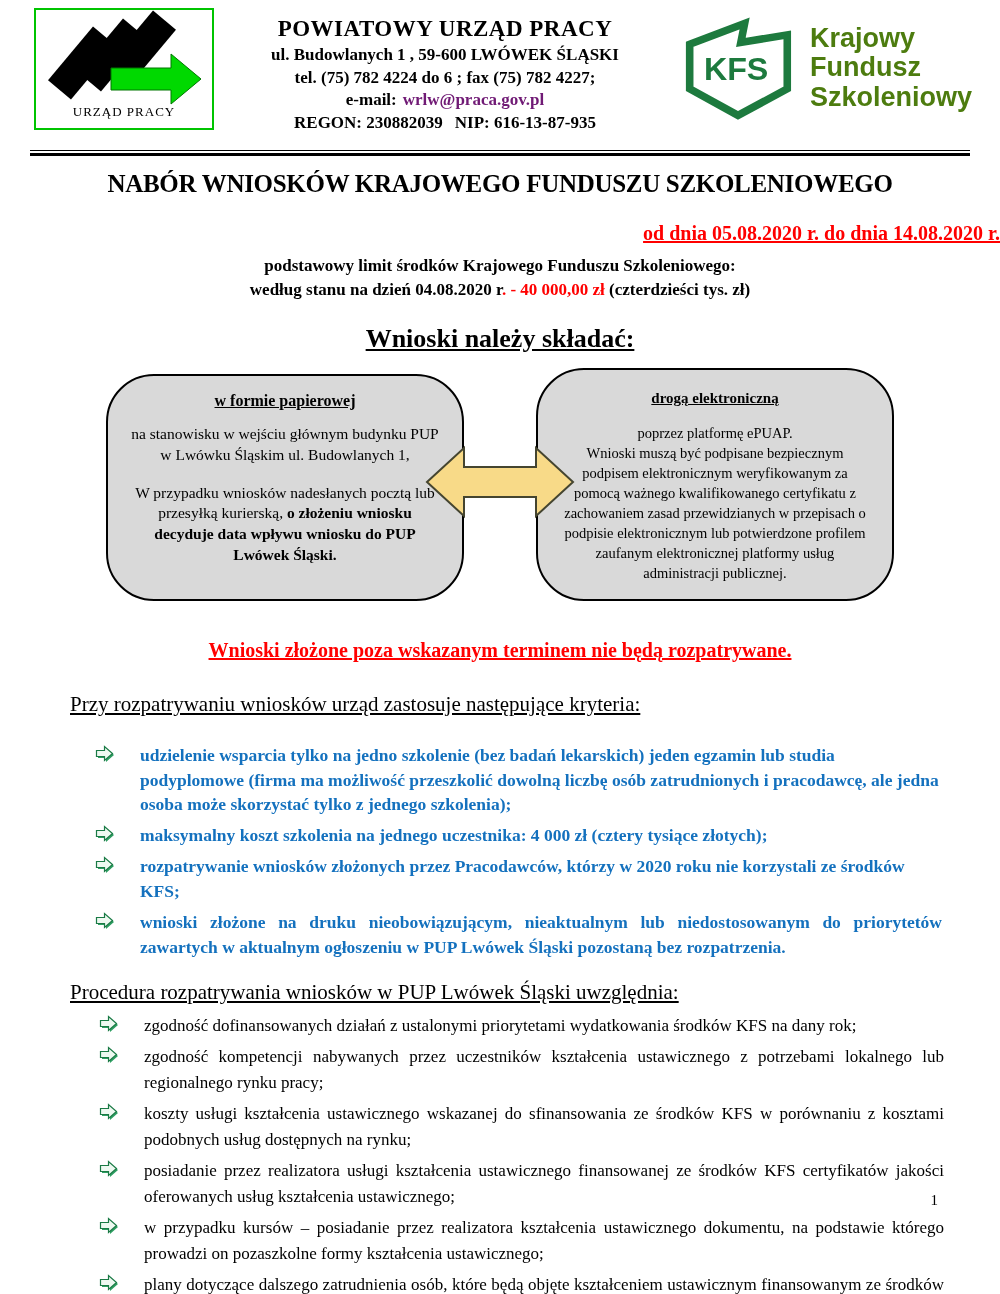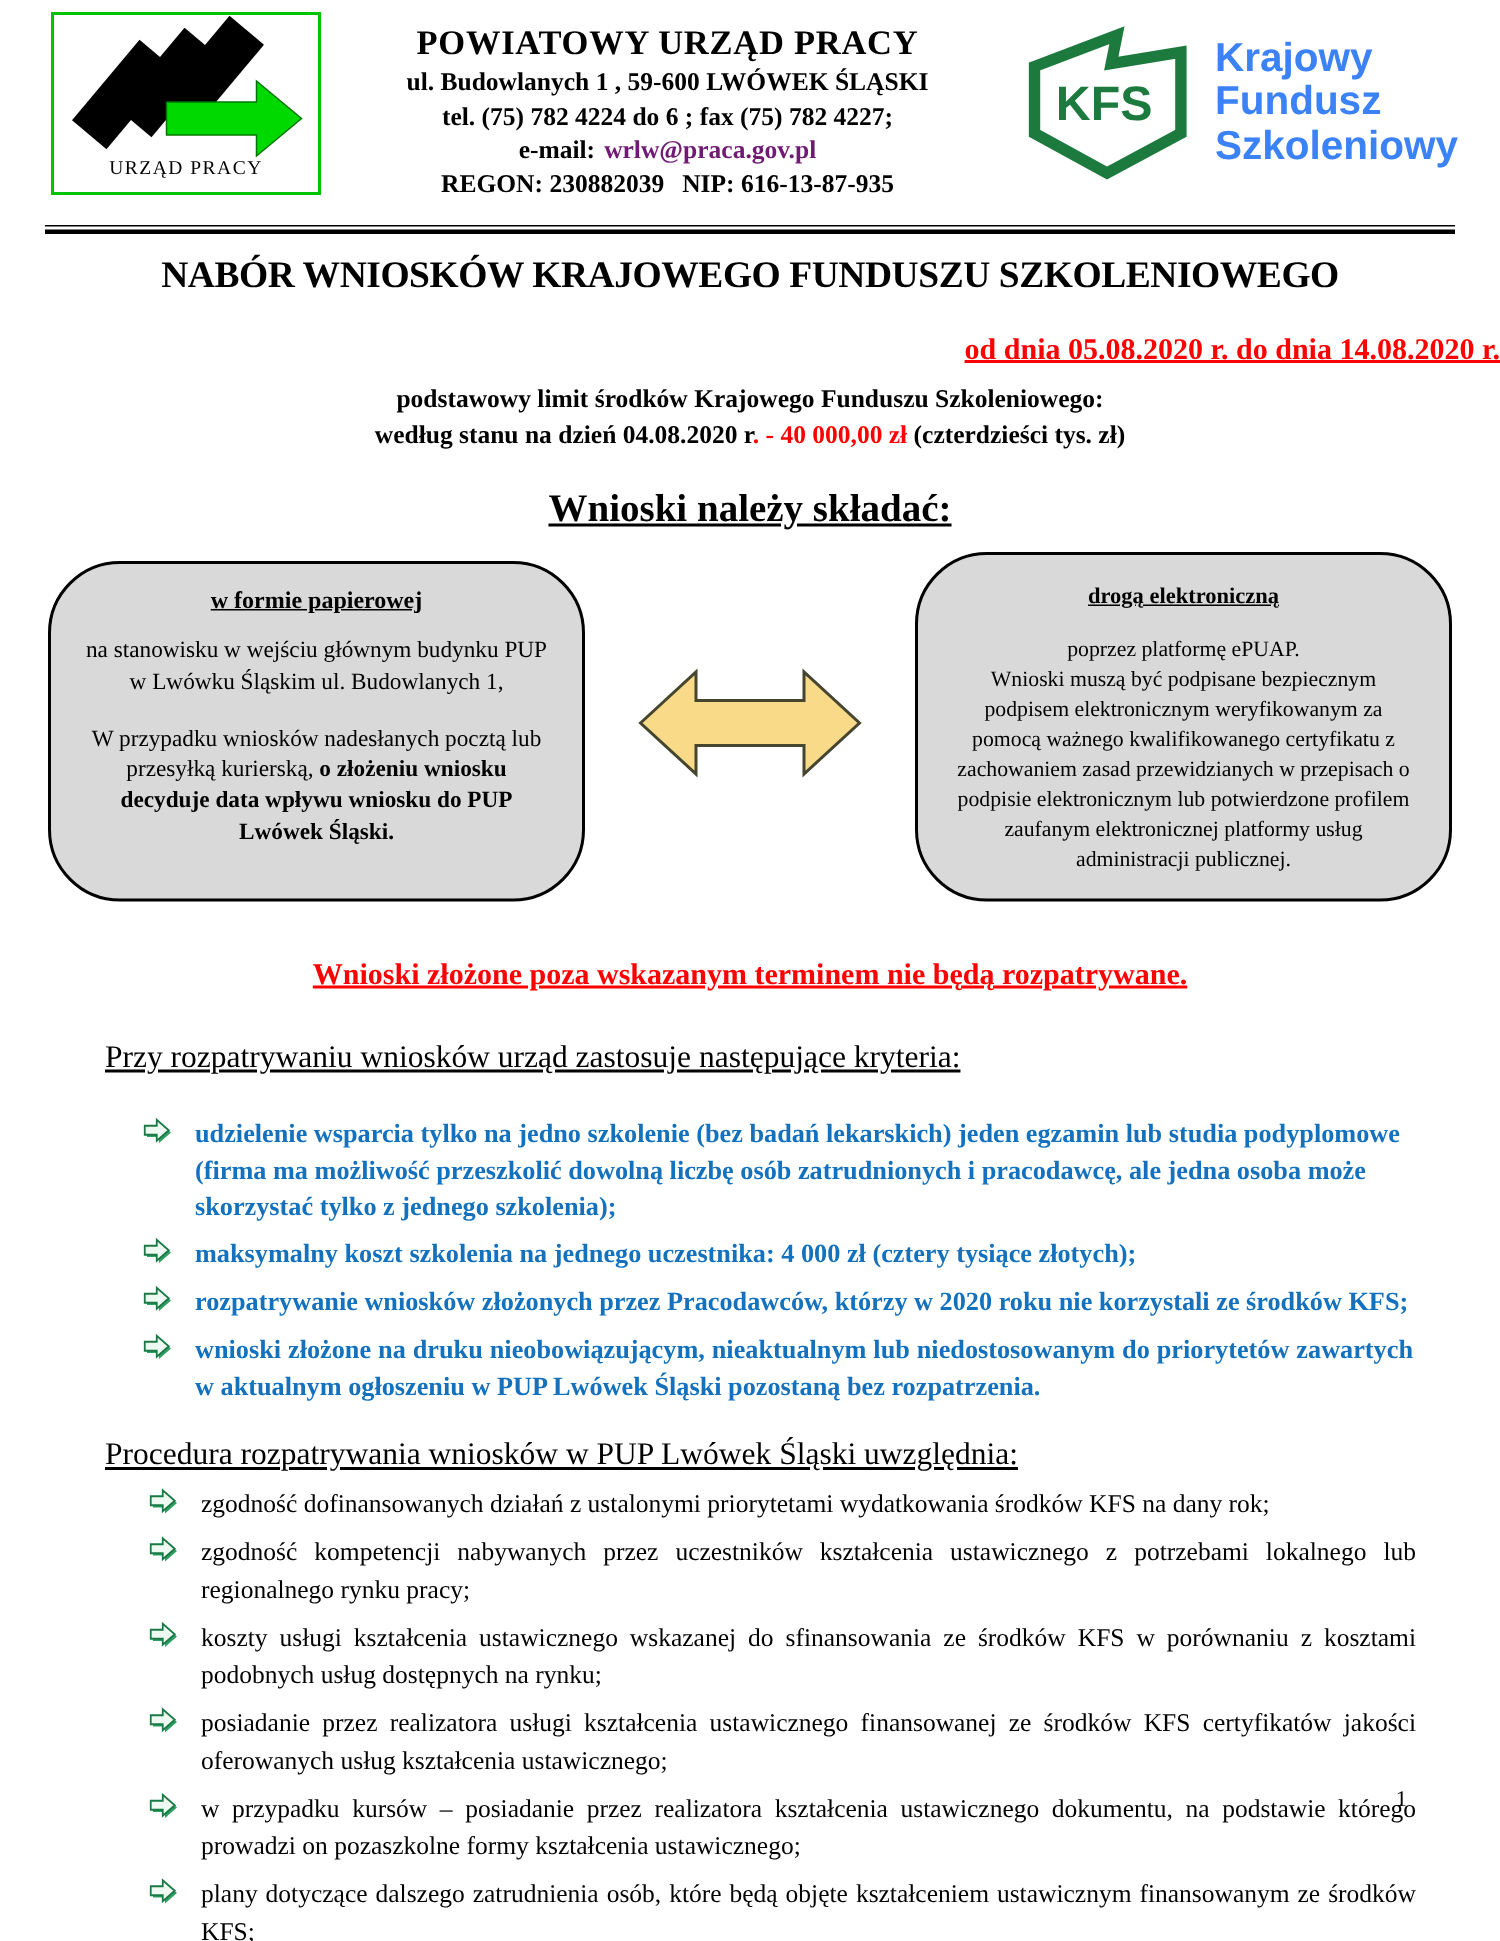--- a/index.html
+++ b/index.html
@@ -20,52 +20,52 @@
     display:flex;align-items:flex-start;justify-content:center;
   }
   .office-block{flex:1 1 auto;text-align:center;padding-top:6px;line-height:1.32;}
   .office-name{font-size:23px;font-weight:bold;letter-spacing:0.5px;}
   .office-line{font-size:17px;font-weight:bold;}
   .office-email-val{color:#701a75;margin-left:6px;}
   .office-nip{margin-left:12px;}
   .kfs-block{flex:0 0 auto;display:flex;align-items:center;gap:10px;padding-top:6px;}
   .kfs-name{
     font-family:"Liberation Sans","DejaVu Sans",sans-serif;
-    font-weight:bold;font-size:27px;line-height:1.08;color:#3b82f6;
+    font-weight:bold;font-size:27px;line-height:1.08;color:#4d7c0f;
   }
   
   .divider{margin:16px 30px 0 30px;height:2px;border-top:1px solid #000;border-bottom:3px solid #000;}
   
   .doc-title{margin-top:14px;text-align:center;font-size:25px;font-weight:bold;letter-spacing:-0.3px;}
   .date-range{margin-top:24px;text-align:right;font-size:20px;font-weight:bold;color:#ff0000;text-decoration:underline;}
   .limit{margin-top:9px;text-align:center;font-size:17px;font-weight:bold;line-height:1.4;}
   .limit .red{color:#ff0000;}
   .submit-heading{margin-top:22px;text-align:center;font-size:26px;font-weight:bold;text-decoration:underline;}
   
-  .boxes{position:relative;display:flex;justify-content:space-between;padding:0 32px;margin-top:20px;}
+  .boxes{position:relative;display:flex;justify-content:space-between;padding:0 106px;margin-top:20px;}
   .bubble{
     box-sizing:border-box;width:358px;min-height:214px;
     background:#d9d9d9;border:2px solid #000;border-radius:48px;
     padding:16px 22px;text-align:center;
   }
   .bubble.right{margin-top:-6px;min-height:224px;padding-top:20px;}
   .bubble-title{font-weight:bold;text-decoration:underline;font-size:16px;margin-bottom:14px;}
   .bubble.right .bubble-title{font-size:15px;margin-bottom:16px;}
   .bubble-text{font-size:15.5px;line-height:1.35;}
   .bubble.right .bubble-text{font-size:14.5px;line-height:1.38;}
   .bubble-text + .bubble-text{margin-top:17px;}
   .double-arrow{position:absolute;left:50%;top:66px;transform:translateX(-50%);}
   
   .warning{margin-top:38px;text-align:center;font-size:20px;font-weight:bold;color:#ff0000;text-decoration:underline;}
   .section-heading{margin:30px 70px 0 70px;font-size:21px;font-weight:normal;text-decoration:underline;}
   .section-heading.second{margin-top:20px;}
   .list{list-style:none;padding:0;}
   .list.blue{margin:26px 58px 0 94px;}
   .list.black{margin:8px 56px 0 98px;}
-  .item{display:flex;align-items:flex-start;gap:12px;margin-bottom:6px;}
+  .item{display:flex;align-items:flex-start;gap:22px;margin-bottom:6px;}
   .item .bullet{flex:0 0 24px;padding-top:2px;}
   .item .txt{flex:1 1 auto;}
   .list.blue .txt{color:#1471be;font-weight:bold;font-size:17.5px;line-height:1.42;}
   .list.black .txt{color:#000;font-size:17px;line-height:1.5;text-align:justify;}
   .list.blue .justify .txt{text-align:justify;}
   .page-number{position:absolute;top:1192px;right:62px;font-size:15px;}
   .lp-caption{font-size:13px;letter-spacing:1px;fill:#000;font-family:"Liberation Serif",serif;}
 </style>
 </head>
 <body>

